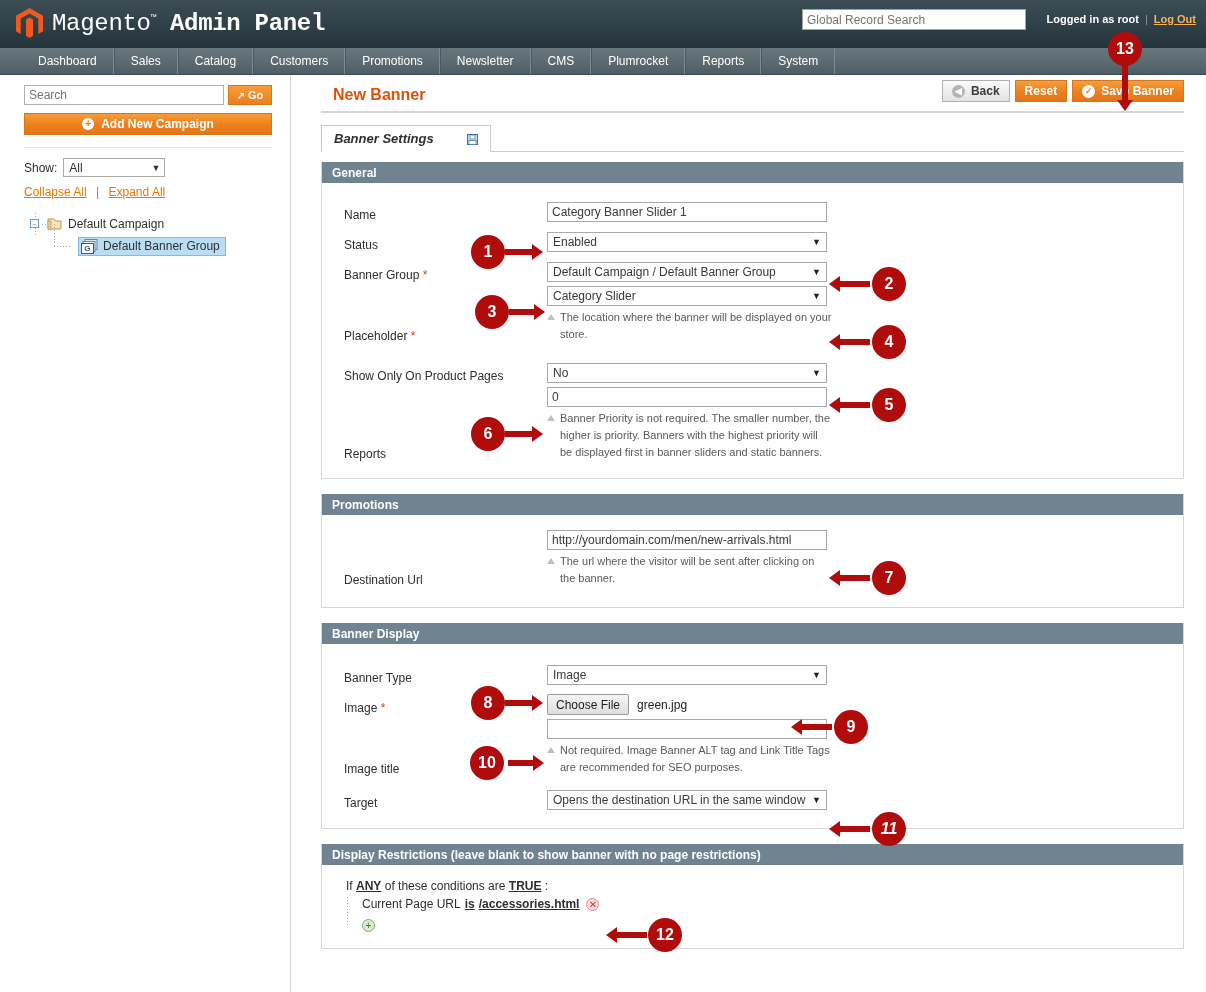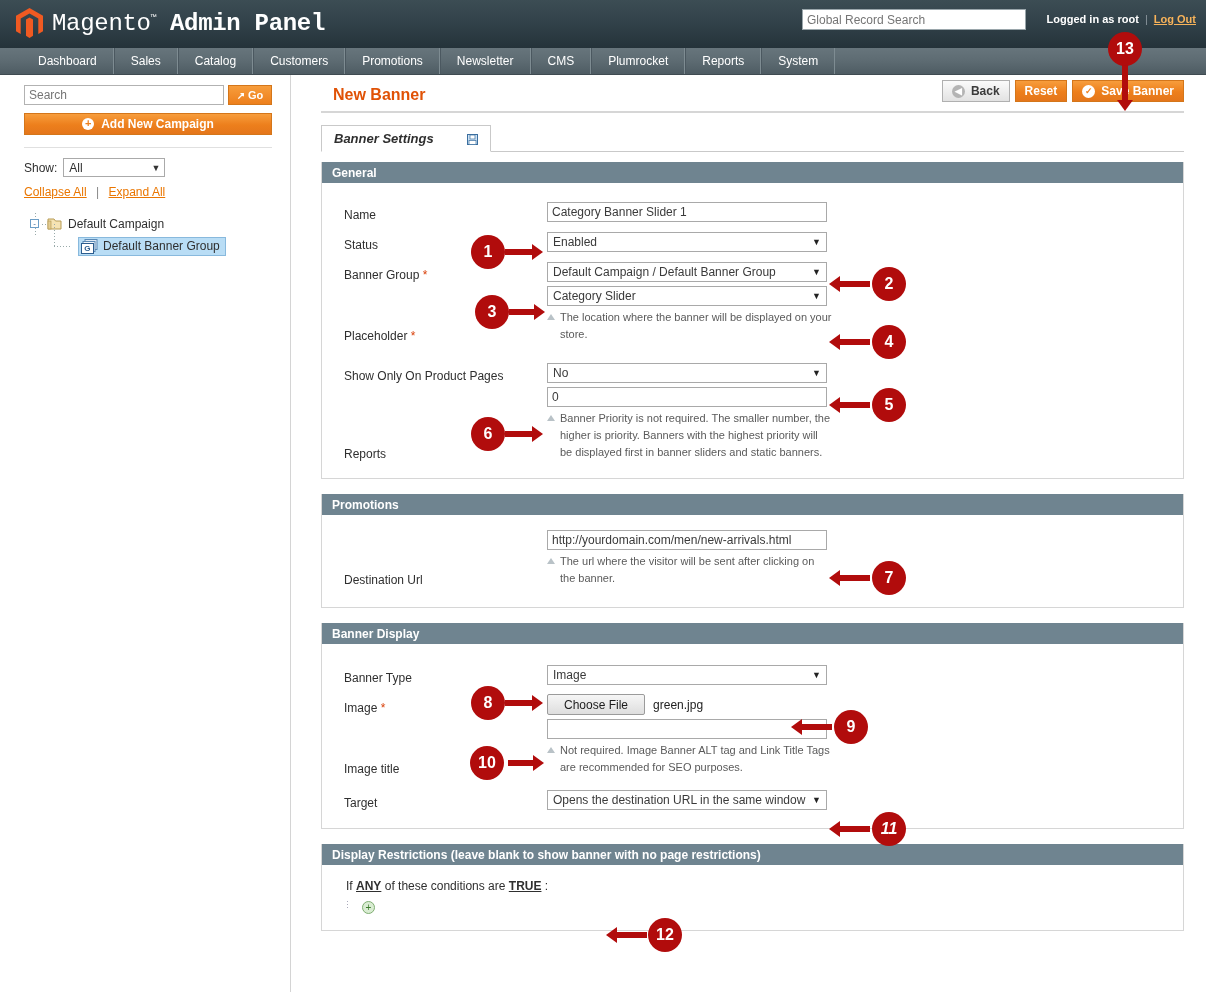--- a/index.html
+++ b/index.html
@@ -245,21 +245,21 @@
     margin-top: 3px; padding-left: 13px; position: relative;
   }
   .note .tri {
     position:absolute; left: 0; top: 5px;
     width: 0; height: 0;
     border-left: 4px solid transparent; border-right: 4px solid transparent;
     border-bottom: 6px solid #b9c2c7;
   }
   .choose-file-row { display:flex; align-items:center; }
   .choose-file-btn {
-    height: 21px; padding: 0 16px;
+    height: 21px; padding: 0 8px;
     background: linear-gradient(to bottom,#f6f6f6 0%,#dedede 100%);
     border: 1px solid #9b9b9b; border-radius: 2px;
     font-size: 12px; color:#1c1c1c; display:flex; align-items:center;
     cursor:pointer;
   }
   .file-name { margin-left: 8px; font-size: 12px; color:#222; }
 
   
   .restr-body { padding: 14px 0 16px 24px; font-size: 12px; }
   .restr-line1 { margin-bottom: 2px; }
@@ -619,20 +619,26 @@
       <div class="restr-body">
         <div class="restr-line1">
           <span>If</span>
           <a href="#">ANY</a>
           <span>of these conditions are</span>
           <a href="#">TRUE</a>
           <span>:</span>
         </div>
         <div class="restr-inner">
           <span class="restr-vline"></span>
+          <div class="restr-line2">
+            <span>Current Page URL</span>
+            <span class="op">is</span>
+            <span class="restr-val">/accessories.html</span>
+            <span class="del-ico">✕</span>
+          </div>
           <div class="add-ico">+</div>
         </div>
       </div>
     </div>
 
   </div>
 </div>
 
 <div class="arrow-h" style="left:505px; top:249px; width:34px;"></div>
 <div class="arrow-head-r" style="left:532px; top:244px;"></div>

